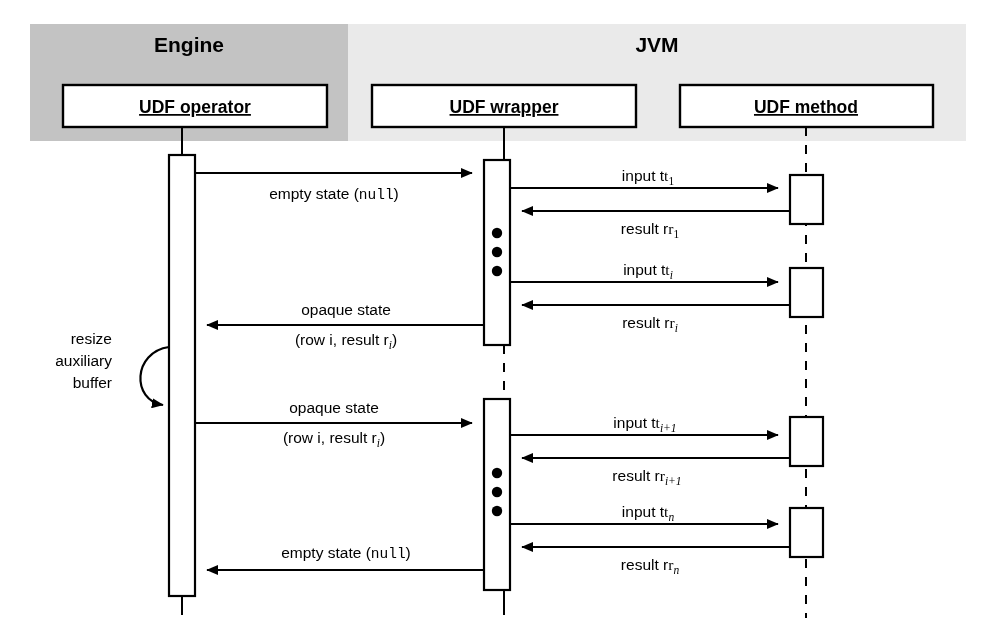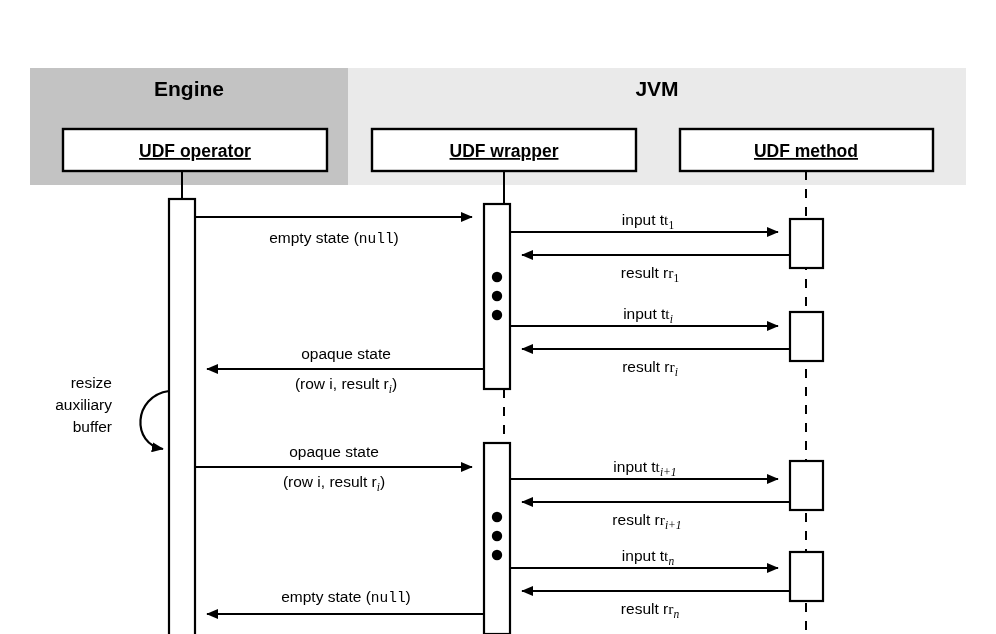--- a/index.html
+++ b/index.html
@@ -10,21 +10,20 @@
   body {
     width: 996px;
     height: 634px;
     font-family: "Liberation Sans", sans-serif;
     overflow: hidden;
   }
   #diagram-root {
     position: relative;
     width: 996px;
     height: 552px;
-    margin-top: 44px;
   }
   svg#seq {
     display: block;
     width: 996px;
     height: 634px;
   }
   .panel-engine { fill: #c3c3c3; }
   .panel-jvm { fill: #eaeaea; }
   .panel-label {
     font-family: "Liberation Sans", sans-serif;

